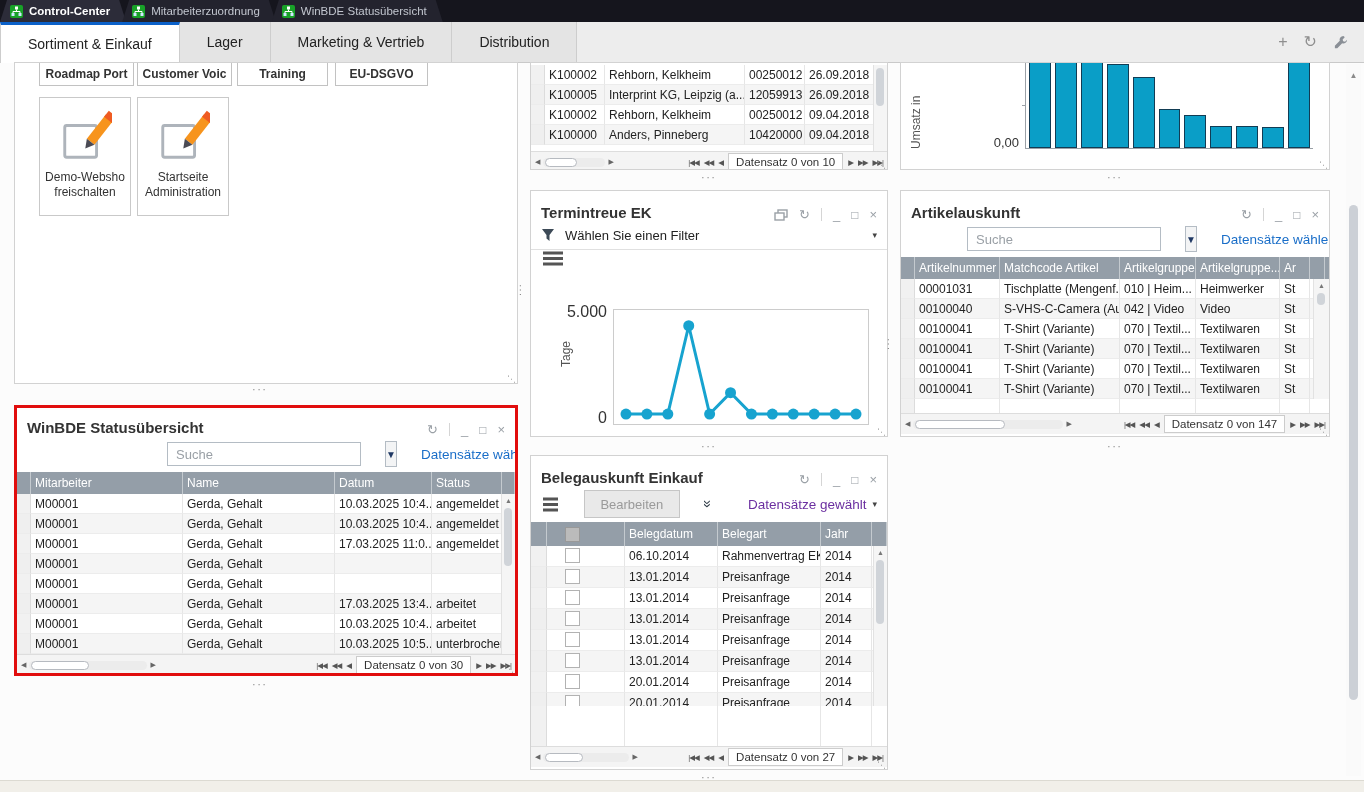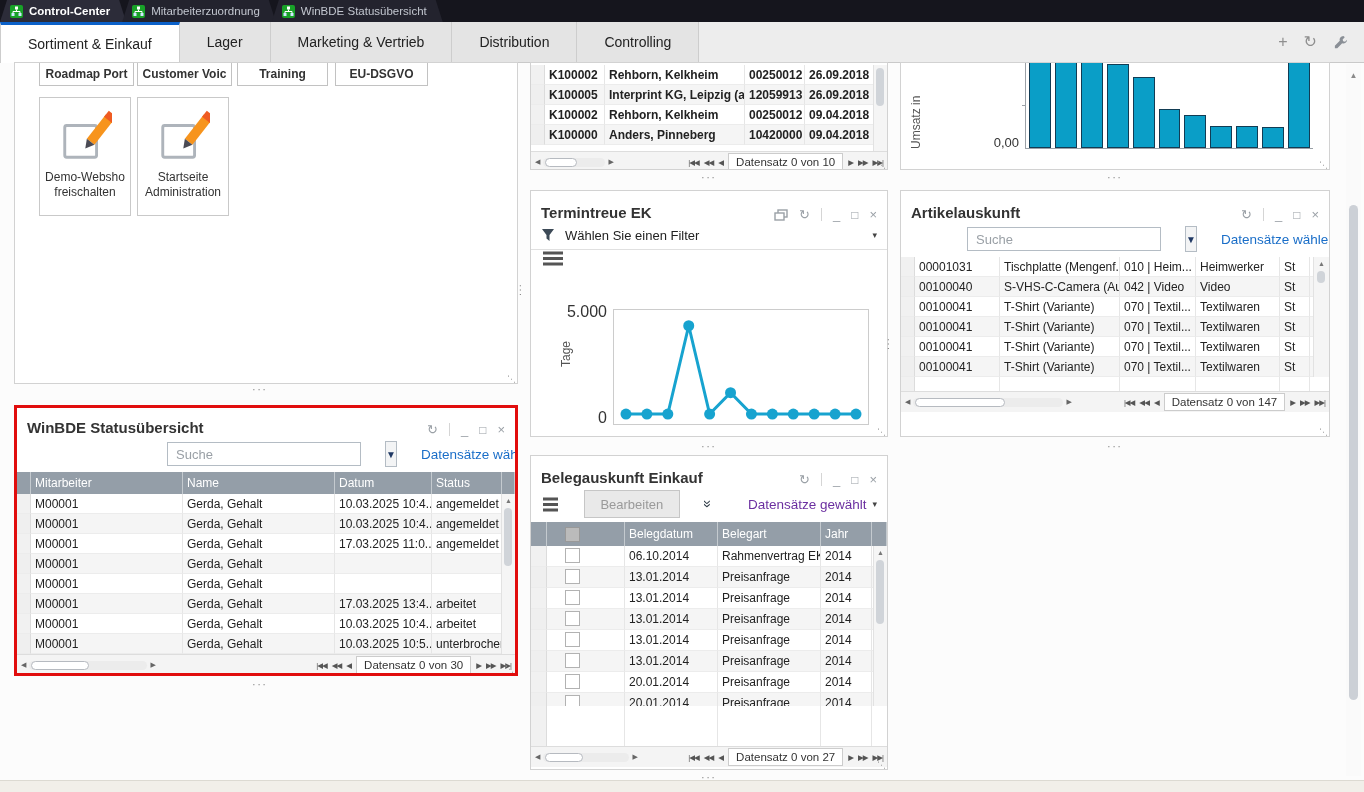--- a/index.html
+++ b/index.html
@@ -74,21 +74,21 @@
   .tile svg{margin-top:12px;}
   .tlabel{font-size:12px;color:#333;line-height:15px;white-space:nowrap;overflow:hidden;}
   .p-win{left:14px;top:405px;width:504px;height:271px;border:3px solid #e10d0d;}
   .p-win .phead{height:28px;}
   .p-kunden{left:530px;top:62px;width:358px;height:108px;}
   .p-termin{left:530px;top:190px;width:358px;height:247px;}
   .p-beleg{left:530px;top:455px;width:358px;height:315px;}
   .p-umsatz{left:900px;top:62px;width:430px;height:108px;}
   .p-art{left:900px;top:190px;width:430px;height:247px;}
   .p-win-g .grow{grid-template-columns:14px 152px 152px 97px 70px 13px;}
-  .p-kunden-g .grow{grid-template-columns:14px 60px 140px 60px 69px 13px;font-weight:bold;}
+  .p-kunden-g .grow{grid-template-columns:14px 60px 140px 60px 69px 13px;}
   .p-art-g .grow{grid-template-columns:14px 85px 120px 76px 84px 30px 15px;}
   .p-beleg-g .grow{grid-template-columns:16px 78px 93px 103px 51px 15px;height:21px;line-height:21px;}
   .p-beleg-g .grow.head{height:24px;line-height:24px;}
   
   .filterrow{height:28px;display:flex;align-items:center;gap:10px;padding:0 10px;border-bottom:1px solid #e0e0e0;font-size:13px;color:#222;}
   .filterrow .linkarrow{margin-left:auto;}
   .t-burger{position:absolute;left:10px;top:66px;}
   
   .plot{position:absolute;left:82px;top:118px;width:254px;height:114px;border:1px solid #ccc;}
   .ylab-tage{position:absolute;left:28px;top:150px;font-size:12px;color:#555;writing-mode:vertical-rl;transform:rotate(180deg);}
@@ -153,23 +153,20 @@
       </div>
     <div class="mtab">
         <span>Lager</span>
       </div>
     <div class="mtab">
         <span>Marketing &amp; Vertrieb</span>
       </div>
     <div class="mtab">
         <span>Distribution</span>
       </div>
-    <div class="mtab">
-        <span>Controlling</span>
-      </div>
     <div class="mt-icons">
       <span class="mt-ic">+</span>
       <span class="mt-ic">↻</span>
       <svg class="wrench" viewBox="0 0 16 16">
           <path d="M11 1a4 4 0 0 0-3.8 5.2L2 11.4V14h2.6l5.2-5.2A4 4 0 0 0 15 5l-2.2 2.2-2-.5-.5-2L12.5 2.5A4 4 0 0 0 11 1z" fill="#8a8f96"></path>
         </svg>
     </div>
   </div>
 
   <div class="panel p-mod">
@@ -599,20 +596,29 @@
     <div class="ptools">
       <span class="burger"></span>
       <input class="search" style="width: 205px; margin-left: 28px;" placeholder="Suche">
       <span class="filterbtn">▼</span>
       <span class="reclink">
           <span class="lk">Datensätze wählen</span>
           <span class="linkarrow">▾</span>
         </span>
     </div>
     <div class="p-art-g">
+      <div class="grow head">
+        <div class="cell csel"></div>
+        <div class="cell">Artikelnummer</div>
+        <div class="cell">Matchcode Artikel</div>
+        <div class="cell">Artikelgruppe</div>
+        <div class="cell">Artikelgruppe...</div>
+        <div class="cell">Ar</div>
+        <div class="cell csb"></div>
+      </div>
       <div class="rowsbox" style="height:120px;">
         <div class="tvs" style="width:15px;">
             <span class="tvarr">▲</span>
             <span class="tvthumb" style="left:3px;height:12px;border-radius:6px;"></span>
           </div>
       <div class="grow r0">
             <div class="cell csel"></div>
             <div class="cell">00001031</div>
             <div class="cell">Tischplatte (Mengenf...</div>
             <div class="cell">010 | Heim...</div>

